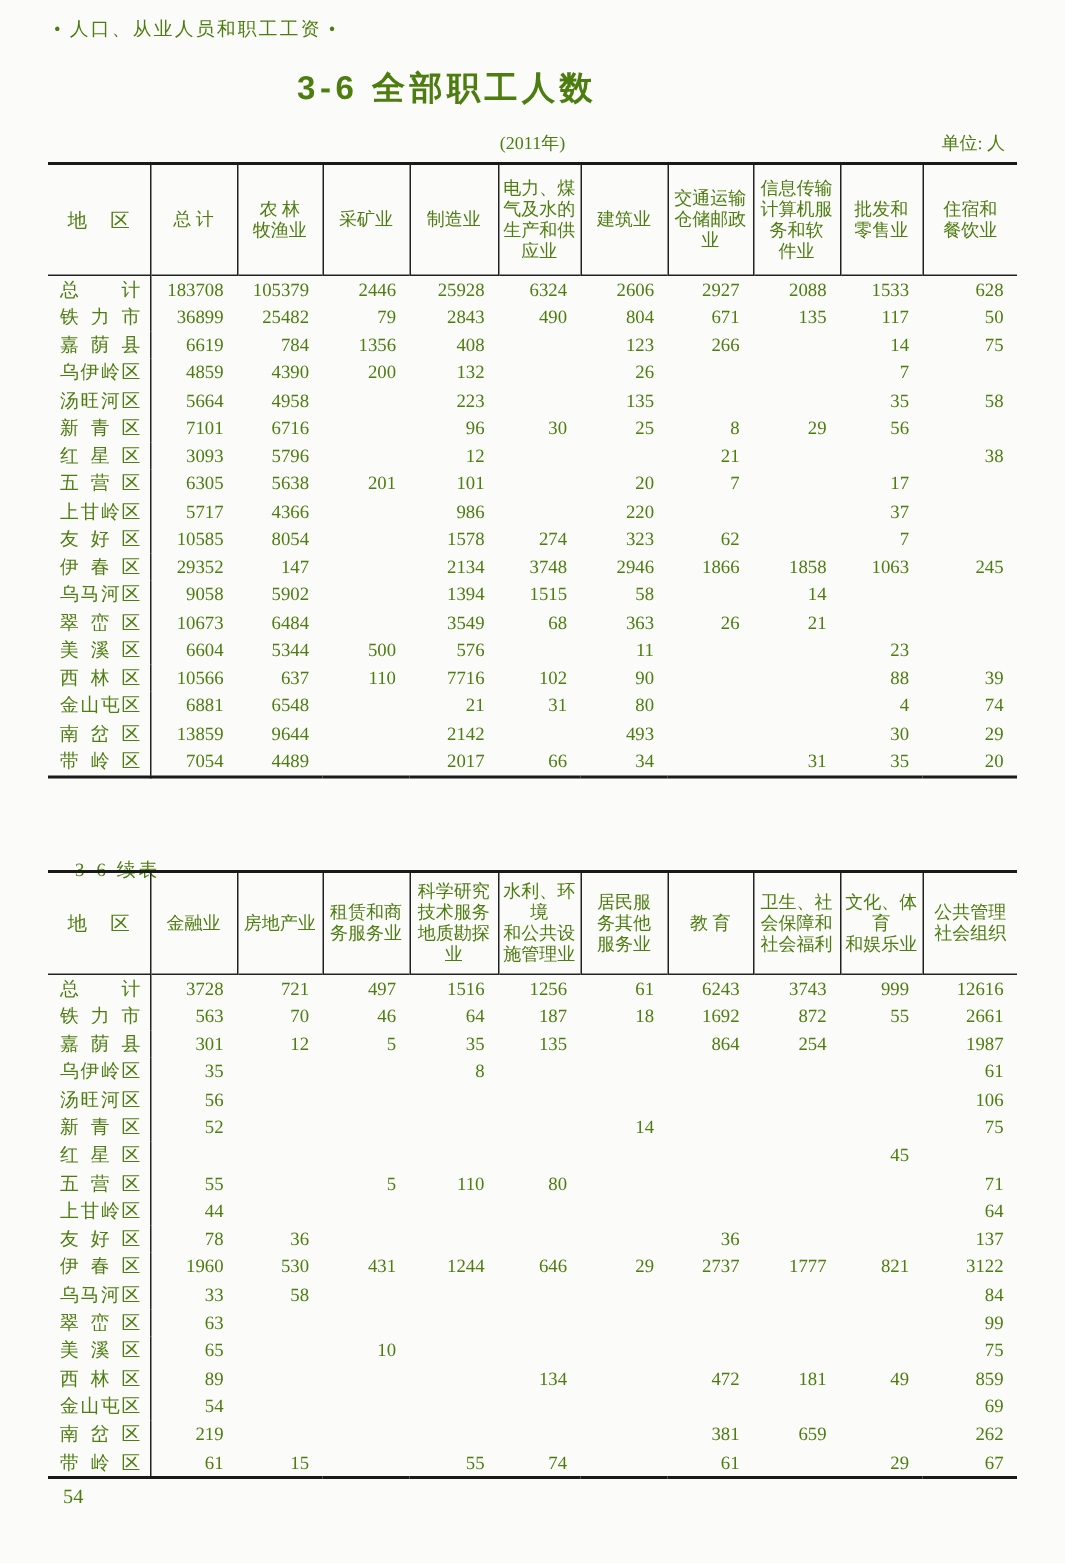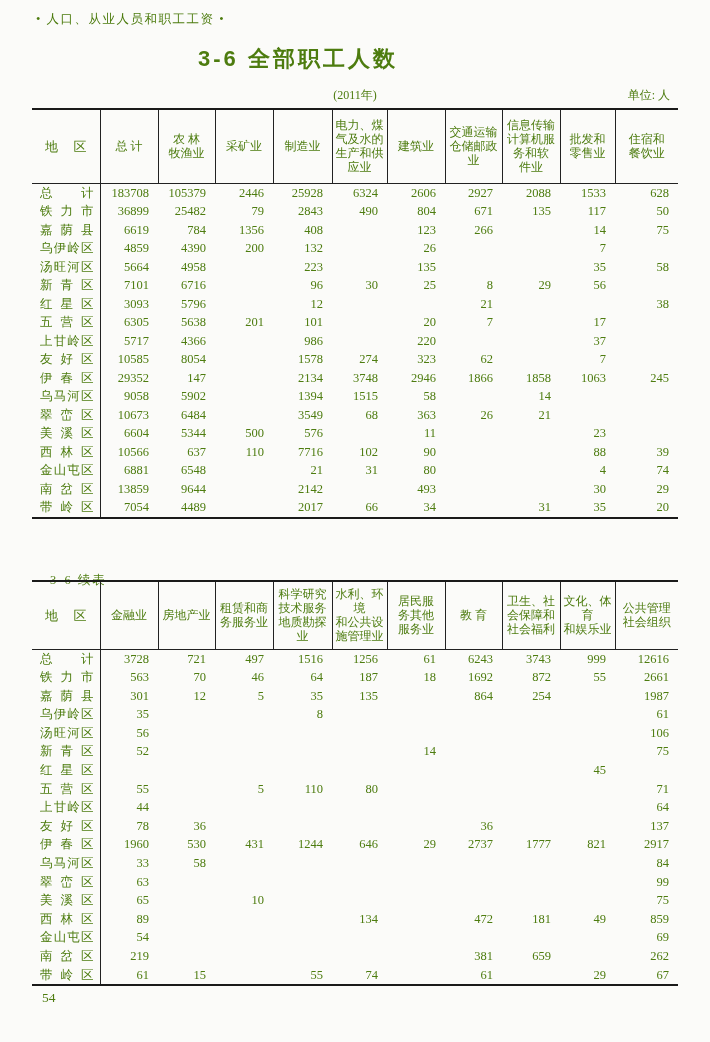--- a/index.html
+++ b/index.html
@@ -520,21 +520,21 @@
           <td class="region">伊春区</td>
           <td class="val">1960</td>
           <td class="val">530</td>
           <td class="val">431</td>
           <td class="val">1244</td>
           <td class="val">646</td>
           <td class="val">29</td>
           <td class="val">2737</td>
           <td class="val">1777</td>
           <td class="val">821</td>
-          <td class="val">2917</td>
+          <td class="val">3122</td>
         </tr>
         <tr>
           <td class="region">乌马河区</td>
           <td class="val">33</td>
           <td class="val">58</td>
           <td class="val"></td>
           <td class="val"></td>
           <td class="val"></td>
           <td class="val"></td>
           <td class="val"></td>

